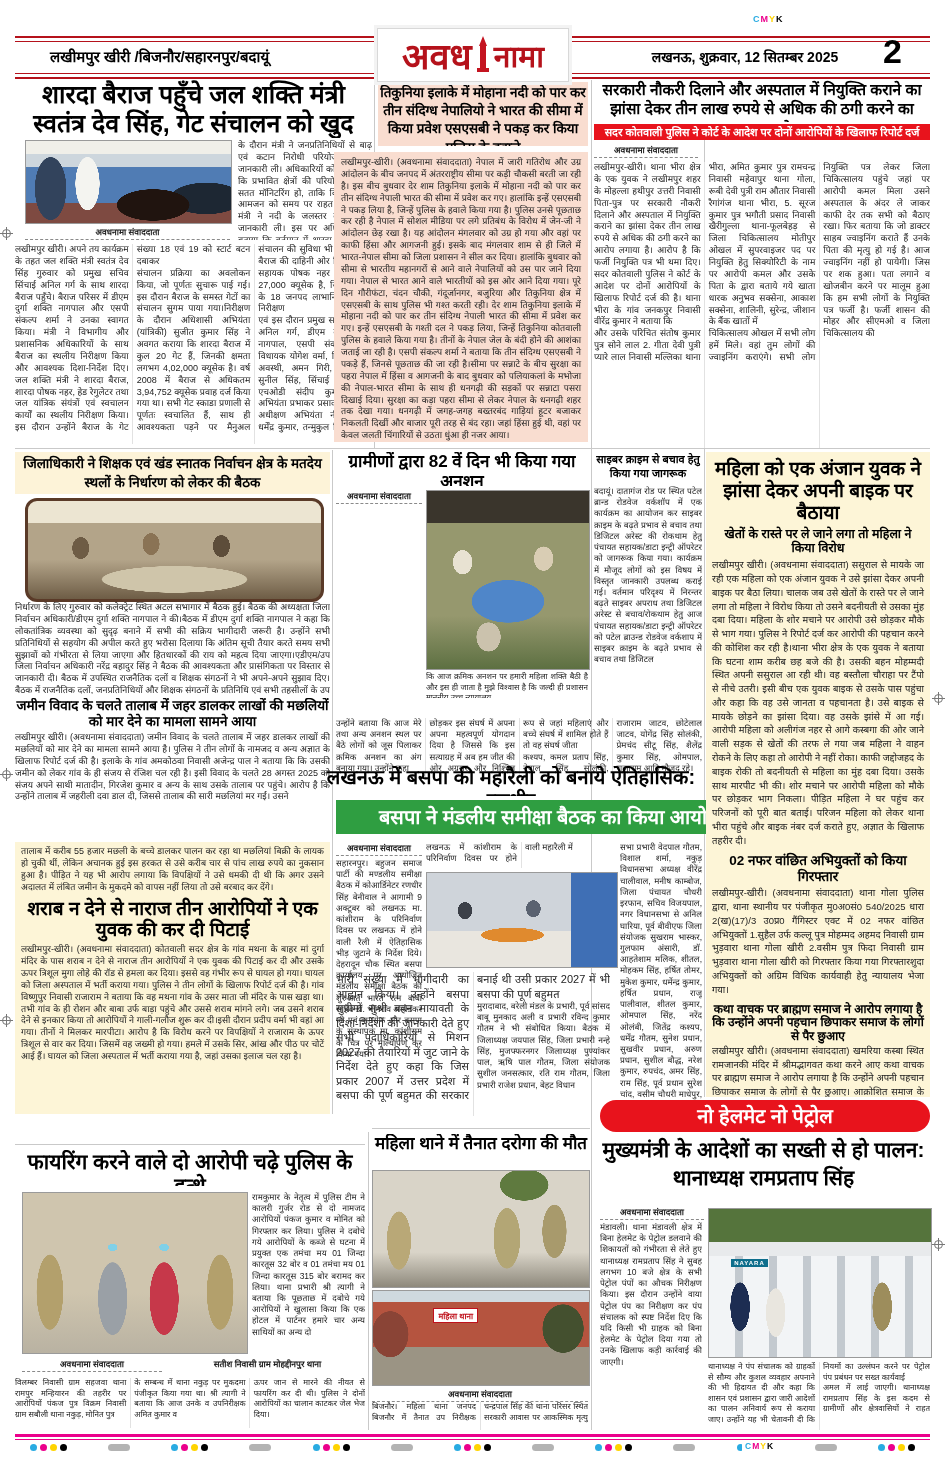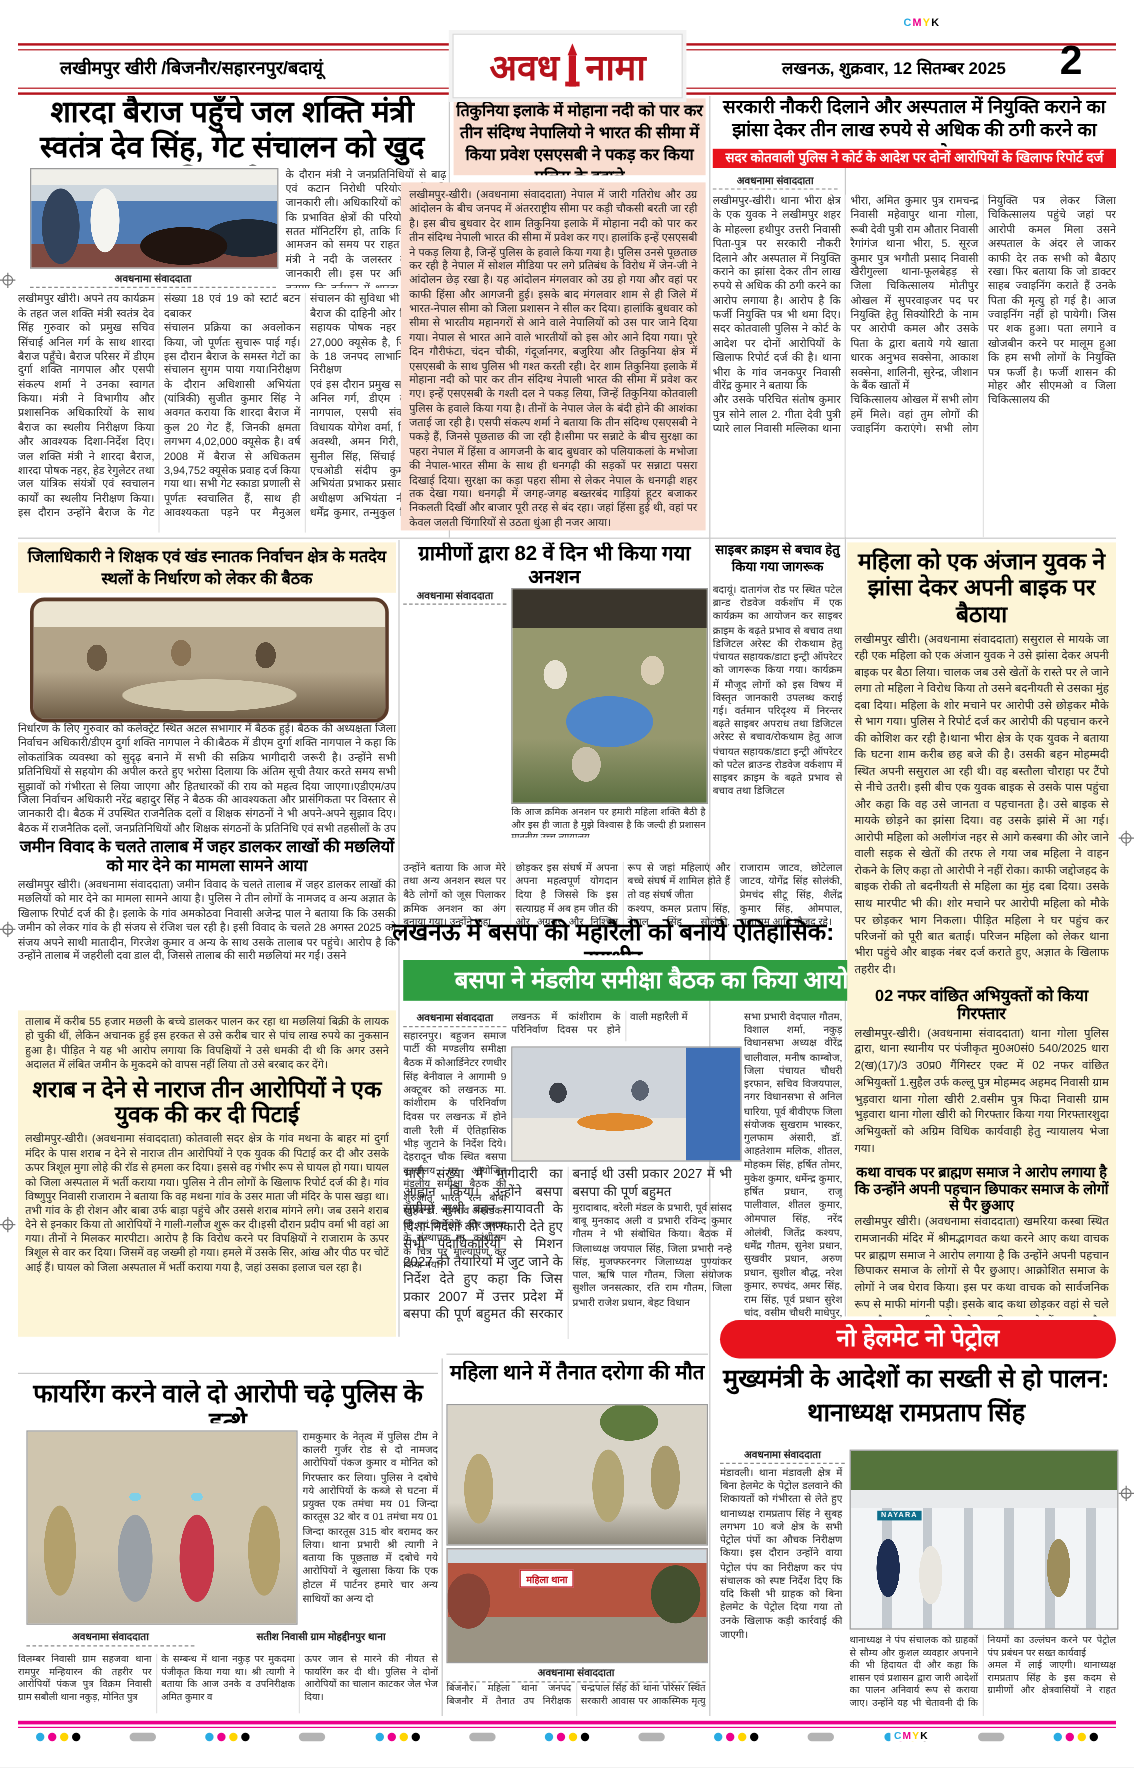--- a/index.html
+++ b/index.html
@@ -118,21 +118,21 @@
     </svg>
 
   <div class="abs" style="left:15px;top:36px;width:915px;height:39px;border-top:2px solid var(--maroon);border-bottom:2px solid var(--maroon);">
     <div class="abs" style="left:0;top:3px;width:100%;height:1px;background:var(--maroon);"></div>
     <div class="abs" style="left:0;bottom:3px;width:100%;height:1px;background:var(--maroon);"></div>
     <div class="abs" style="left:35px;top:8px;width:300px;font-size:15px;font-weight:bold;color:#000;">लखीमपुर खीरी /बिजनौर/सहारनपुर/बदायूं</div>
     <div class="abs" style="left:615px;top:9px;width:230px;font-size:14px;font-weight:bold;color:#000;text-align:center;">लखनऊ, शुक्रवार, 12  सितम्बर 2025</div>
     <div class="abs" style="left:855px;top:-6px;width:45px;font-size:34px;font-weight:bold;color:#000;text-align:center;">2</div>
   </div>
   <div class="abs" style="left:377px;top:28px;width:190px;height:52px;background:#fff;border:1px solid #d8d8d8;box-shadow:0 0 0 3px #f3f3f3;display:flex;align-items:center;justify-content:center;z-index:3;">
-    <span style="color:var(--maroon);font-size:30px;font-weight:bold;text-align:right;">अवध</span>
+    <span style="color:var(--maroon);font-size:36px;font-weight:bold;text-align:right;">अवध</span>
     <svg width="18" height="38" viewBox="0 0 18 38" style="margin:0 2px;">
       <rect x="6" y="10" width="6" height="26" fill="#c41420"></rect>
       <polygon points="9,0 13,10 5,10" fill="#c41420"></polygon>
       <rect x="3" y="32" width="12" height="4" fill="#c41420"></rect>
     </svg>
     <span style="color:var(--maroon);font-size:30px;font-weight:bold;">नामा</span>
   </div>
 
   <div class="vrule" style="left:374px;top:80px;height:368px;"></div>
   <div class="vrule" style="left:332px;top:450px;height:664px;"></div>
@@ -204,20 +204,21 @@
   <div class="abs clip cols2" style="left:336px;top:972px;width:274px;height:144px;">
     <div class="body" style="font-size:11px;">भारी संख्या में भागीदारी का आह्वान किया। उन्होंने बसपा सुप्रीमों सुश्री बहन मायावती के दिशा-निर्देशों की जानकारी देते हुए सभी पदाधिकारियों से मिशन 2027 की तैयारियों में जुट जाने के निर्देश देते हुए कहा कि जिस प्रकार 2007 में उत्तर प्रदेश में बसपा की पूर्ण बहुमत की सरकार बनाई थी उसी प्रकार 2027 में भी बसपा की पूर्ण बहुमत</div>
     <div class="body" style="font-size:8.5px;">मुरादाबाद, बरेली मंडल के प्रभारी, पूर्व सांसद बाबू मुनकाद अली व प्रभारी रविन्द कुमार गौतम ने भी संबोधित किया। बैठक में जिलाध्यक्ष जयपाल सिंह, जिला प्रभारी नन्हे सिंह, मुजफ्फरनगर जिलाध्यक्ष पुण्यांकर पाल, ऋषि पाल गौतम, जिला संयोजक सुशील जनसत्कार, रति राम गौतम, जिला प्रभारी राजेश प्रधान, बेहट विधान</div>
   </div>
 
   <div class="abs hl clip" style="left:594px;top:452px;width:108px;height:30px;font-size:11px;line-height:1.3;">साइबर क्राइम से बचाव हेतु किया गया जागरूक</div>
   <div class="abs body clip" style="left:594px;top:486px;width:108px;height:284px;font-size:8.5px;">बदायूं। दातागंज रोड पर स्थित पटेल ब्रान्ड रोडवेज वर्कशॉप में एक कार्यक्रम का आयोजन कर साइबर क्राइम के बढ़ते प्रभाव से बचाव तथा डिजिटल अरेस्ट की रोकथाम हेतु पंचायत सहायक/डाटा इन्ट्री ऑपरेटर को जागरूक किया गया। कार्यक्रम में मौजूद लोगों को इस विषय में विस्तृत जानकारी उपलब्ध कराई गई। वर्तमान परिदृश्य में निरन्तर बढ़ते साइबर अपराध तथा डिजिटल अरेस्ट से बचाव/रोकथाम हेतु आज पंचायत सहायक/डाटा इन्ट्री ऑपरेटर को पटेल ब्राउन्ड रोडवेज वर्कशाप में साइबर क्राइम के बढ़ते प्रभाव से बचाव तथा डिजिटल</div>
 
   <div class="abs yellowbox clip" style="left:706px;top:452px;width:224px;height:645px;padding:6px 6px;box-sizing:border-box;">
     <div class="hl" style="font-size:19px;margin-bottom:3px;">महिला को एक अंजान युवक ने झांसा देकर अपनी बाइक पर बैठाया</div>
+    <div class="hl" style="font-size:12.5px;margin-bottom:3px;">खेतों के रास्ते पर ले जाने लगा तो महिला ने किया विरोध</div>
     <div class="body" style="font-size:9.5px;line-height:1.45;">लखीमपुर खीरी। (अवधनामा संवाददाता) ससुराल से मायके जा रही एक महिला को एक अंजान युवक ने उसे झांसा देकर अपनी बाइक पर बैठा लिया। चालक जब उसे खेतों के रास्ते पर ले जाने लगा तो महिला ने विरोध किया तो उसने बदनीयती से उसका मुंह दबा दिया। महिला के शोर मचाने पर आरोपी उसे छोड़कर मौके से भाग गया। पुलिस ने रिपोर्ट दर्ज कर आरोपी की पहचान करने की कोशिश कर रही है।थाना भीरा क्षेत्र के एक युवक ने बताया कि घटना शाम करीब छह बजे की है। उसकी बहन मोहम्मदी स्थित अपनी ससुराल आ रही थी। वह बस्तौला चौराहा पर टैंपो से नीचे उतरी। इसी बीच एक युवक बाइक से उसके पास पहुंचा और कहा कि वह उसे जानता व पहचानता है। उसे बाइक से मायके छोड़ने का झांसा दिया। वह उसके झांसे में आ गई। आरोपी महिला को अलीगंज नहर से आगे कस्बगा की ओर जाने वाली सड़क से खेतों की तरफ ले गया जब महिला ने वाहन रोकने के लिए कहा तो आरोपी ने नहीं रोका। काफी जद्दोजहद के बाइक रोकी तो बदनीयती से महिला का मुंह दबा दिया। उसके साथ मारपीट भी की। शोर मचाने पर आरोपी महिला को मौके पर छोड़कर भाग निकला। पीड़ित महिला ने घर पहुंच कर परिजनों को पूरी बात बताई। परिजन महिला को लेकर थाना भीरा पहुंचे और बाइक नंबर दर्ज कराते हुए, अज्ञात के खिलाफ तहरीर दी।</div>
     <div class="hl" style="font-size:13.5px;margin:6px 0 2px;">02 नफर वांछित अभियुक्तों को किया गिरफ्तार</div>
     <div class="body" style="font-size:9.5px;line-height:1.45;">लखीमपुर-खीरी। (अवधनामा संवाददाता) थाना गोला पुलिस द्वारा, थाना स्थानीय पर पंजीकृत मु0अ0सं0 540/2025 धारा 2(ख)(17)/3 उ0प्र0 गैंगिस्टर एक्ट में 02 नफर वांछित अभियुक्तों 1.सुहैल उर्फ कल्लू पुत्र मोहम्मद अहमद निवासी ग्राम भुड़वारा थाना गोला खीरी 2.वसीम पुत्र फिदा निवासी ग्राम भुड़वारा थाना गोला खीरी को गिरफ्तार किया गया गिरफ्तारशुदा अभियुक्तों को अग्रिम विधिक कार्यवाही हेतु न्यायालय भेजा गया।</div>
     <div class="hl" style="font-size:12px;margin:6px 0 0;">कथा वाचक पर ब्राह्मण समाज ने आरोप लगाया है कि उन्होंने अपनी पहचान छिपाकर समाज के लोगों से पैर छुआए</div>
     <div class="body" style="font-size:9.5px;line-height:1.45;">लखीमपुर खीरी। (अवधनामा संवाददाता) खमरिया कस्बा स्थित रामजानकी मंदिर में श्रीमद्भागवत कथा करने आए कथा वाचक पर ब्राह्मण समाज ने आरोप लगाया है कि उन्होंने अपनी पहचान छिपाकर समाज के लोगों से पैर छुआए। आक्रोशित समाज के लोगों ने जब घेराव किया। इस पर कथा वाचक को सार्वजनिक रूप से माफी मांगनी पड़ी। इसके बाद कथा छोड़कर वहां से चले गए धौरहरा तहसील क्षेत्र के खमरिया कस्बे में इटावा जैसा मामला सामने आया है। यहां रामजानकी मंदिर में श्रीमद्भागवत कथा का आयोजन मंदिर समिति के लोगों ने कराया। बाद वह कथा छोड़ कर चले गए।</div>
   </div>
 
   <div class="abs hl clip" style="left:15px;top:1150px;width:350px;height:36px;font-size:21px;">फायरिंग करने वाले दो आरोपी चढ़े पुलिस के हत्थे</div>
   <div class="photo ph-firing" style="left:22px;top:1192px;width:224px;height:160px;"></div>
   <div class="abs body clip" style="left:252px;top:1192px;width:113px;height:162px;font-size:8.5px;">रामकुमार के नेतृत्व में पुलिस टीम ने कालरी गुर्जर रोड से दो नामजद आरोपियों पंकज कुमार व मोनित को गिरफ्तार कर लिया। पुलिस ने दबोचे गये आरोपियों के कब्जे से घटना में प्रयुक्त एक तमंचा मय 01 जिन्दा कारतूस 32 बोर व 01 तमंचा मय 01 जिन्दा कारतूस 315 बोर बरामद कर लिया। थाना प्रभारी श्री त्यागी ने बताया कि पूछताछ में दबोचे गये आरोपियों ने खुलासा किया कि एक होटल में पार्टनर हमारे चार अन्य साथियों का अन्य दो</div>

